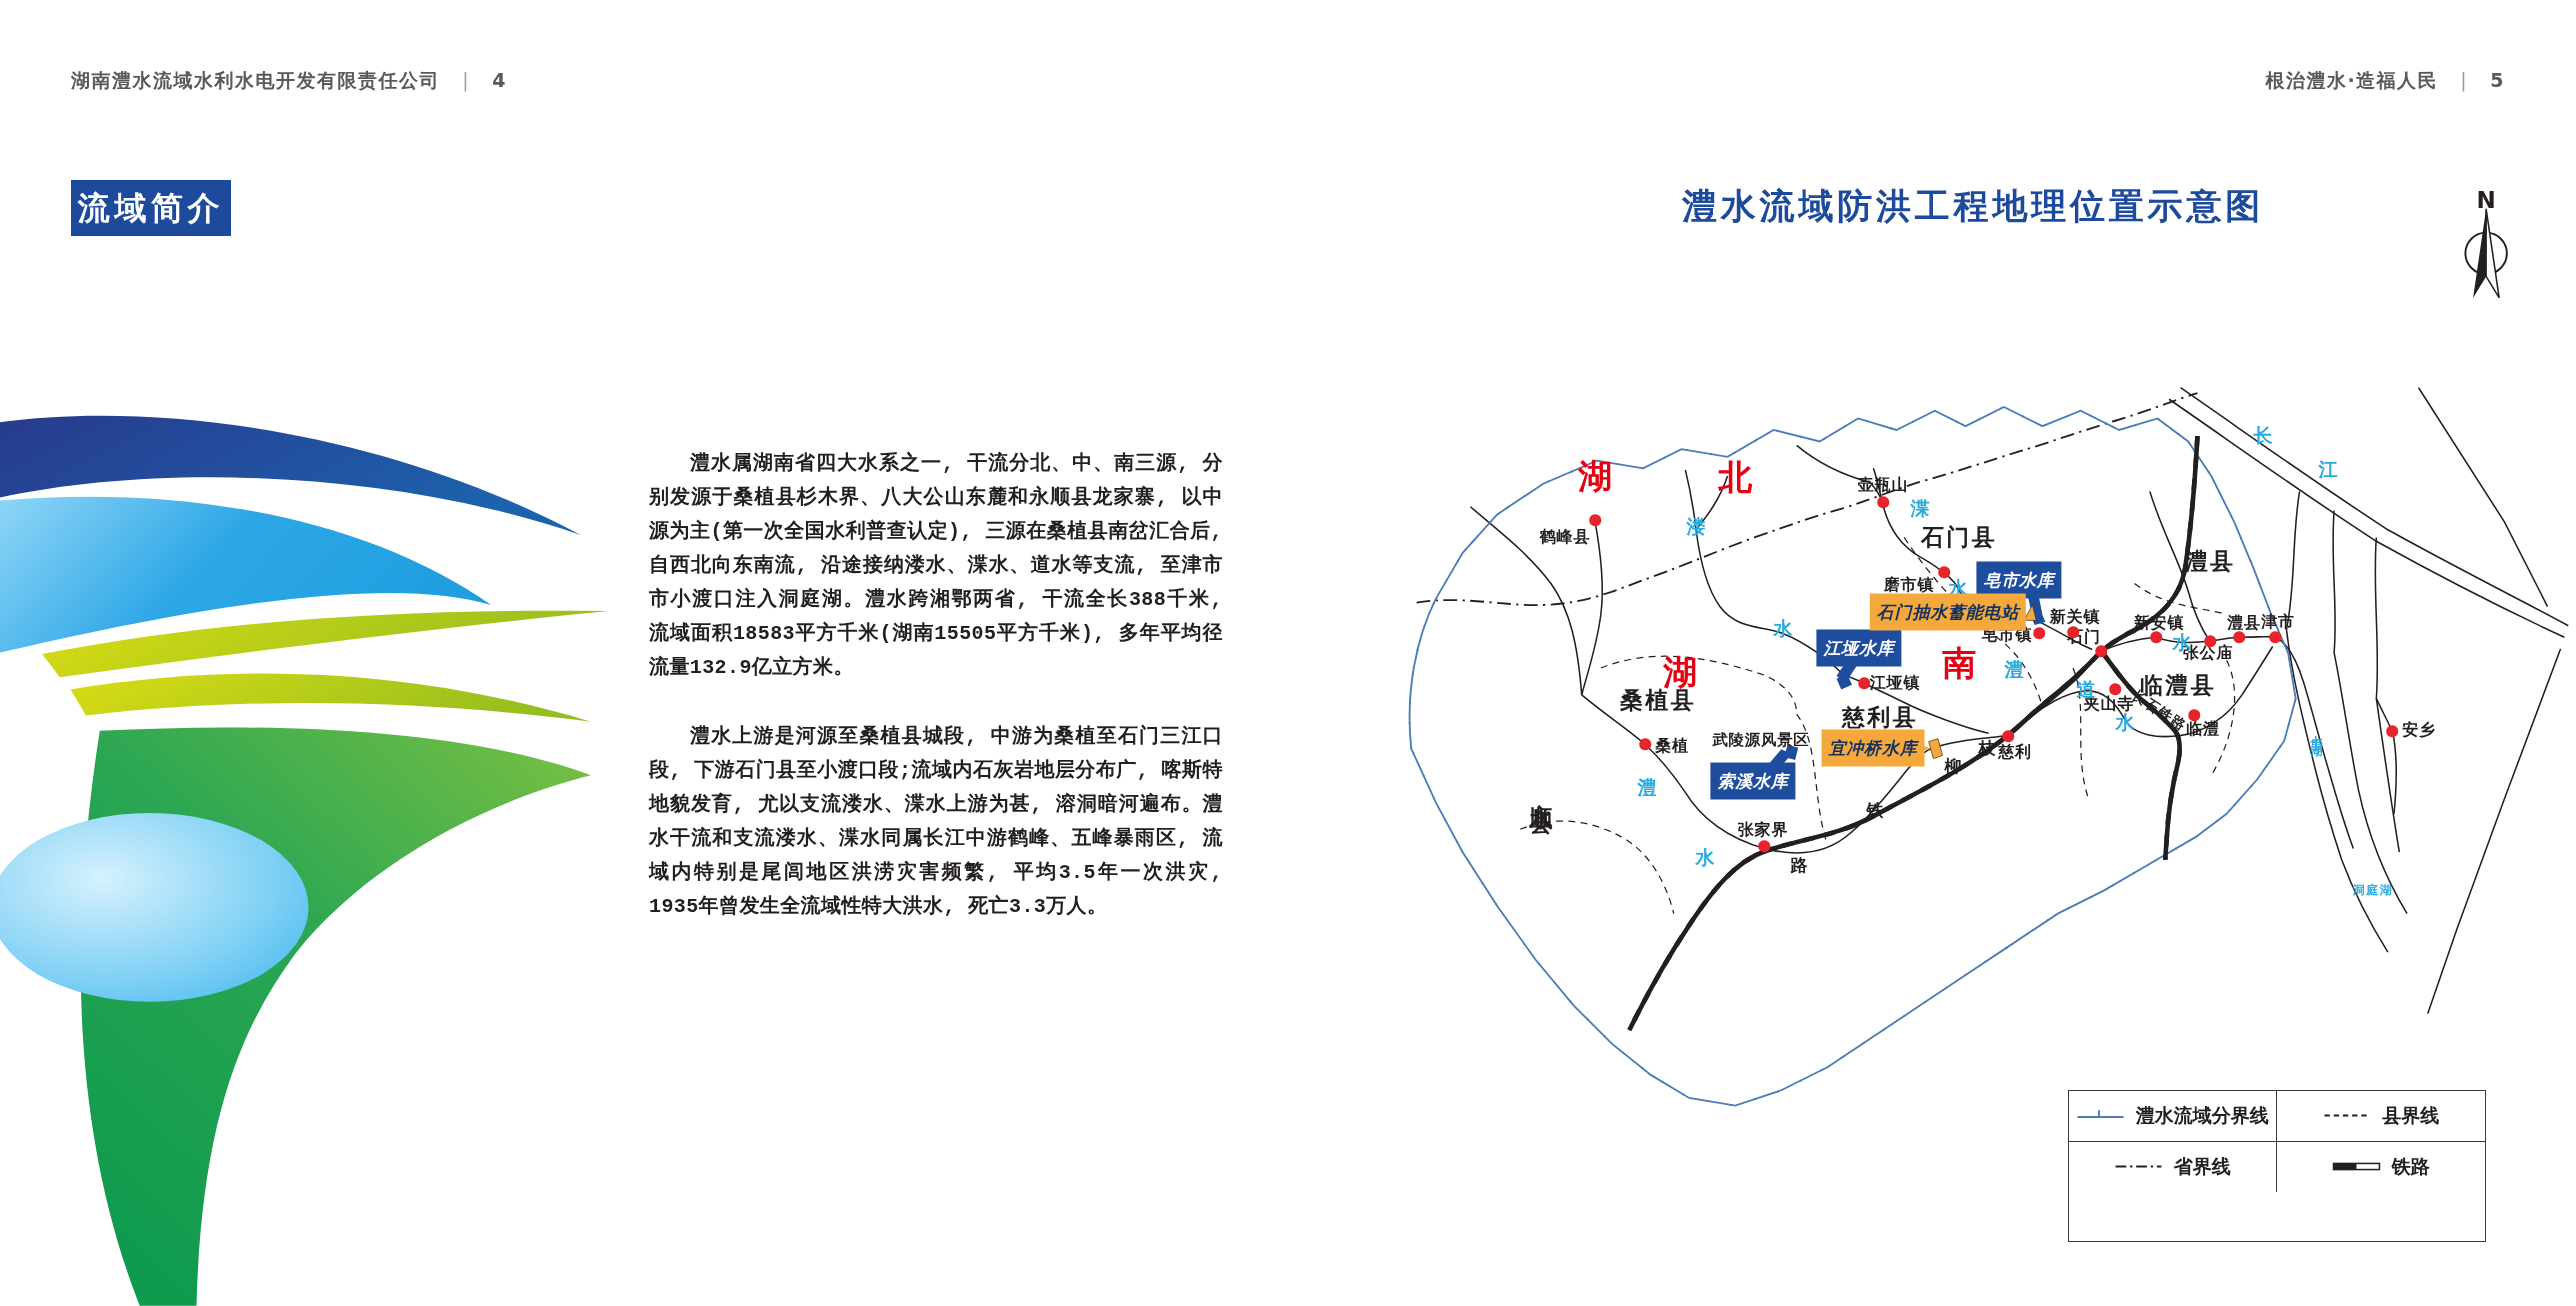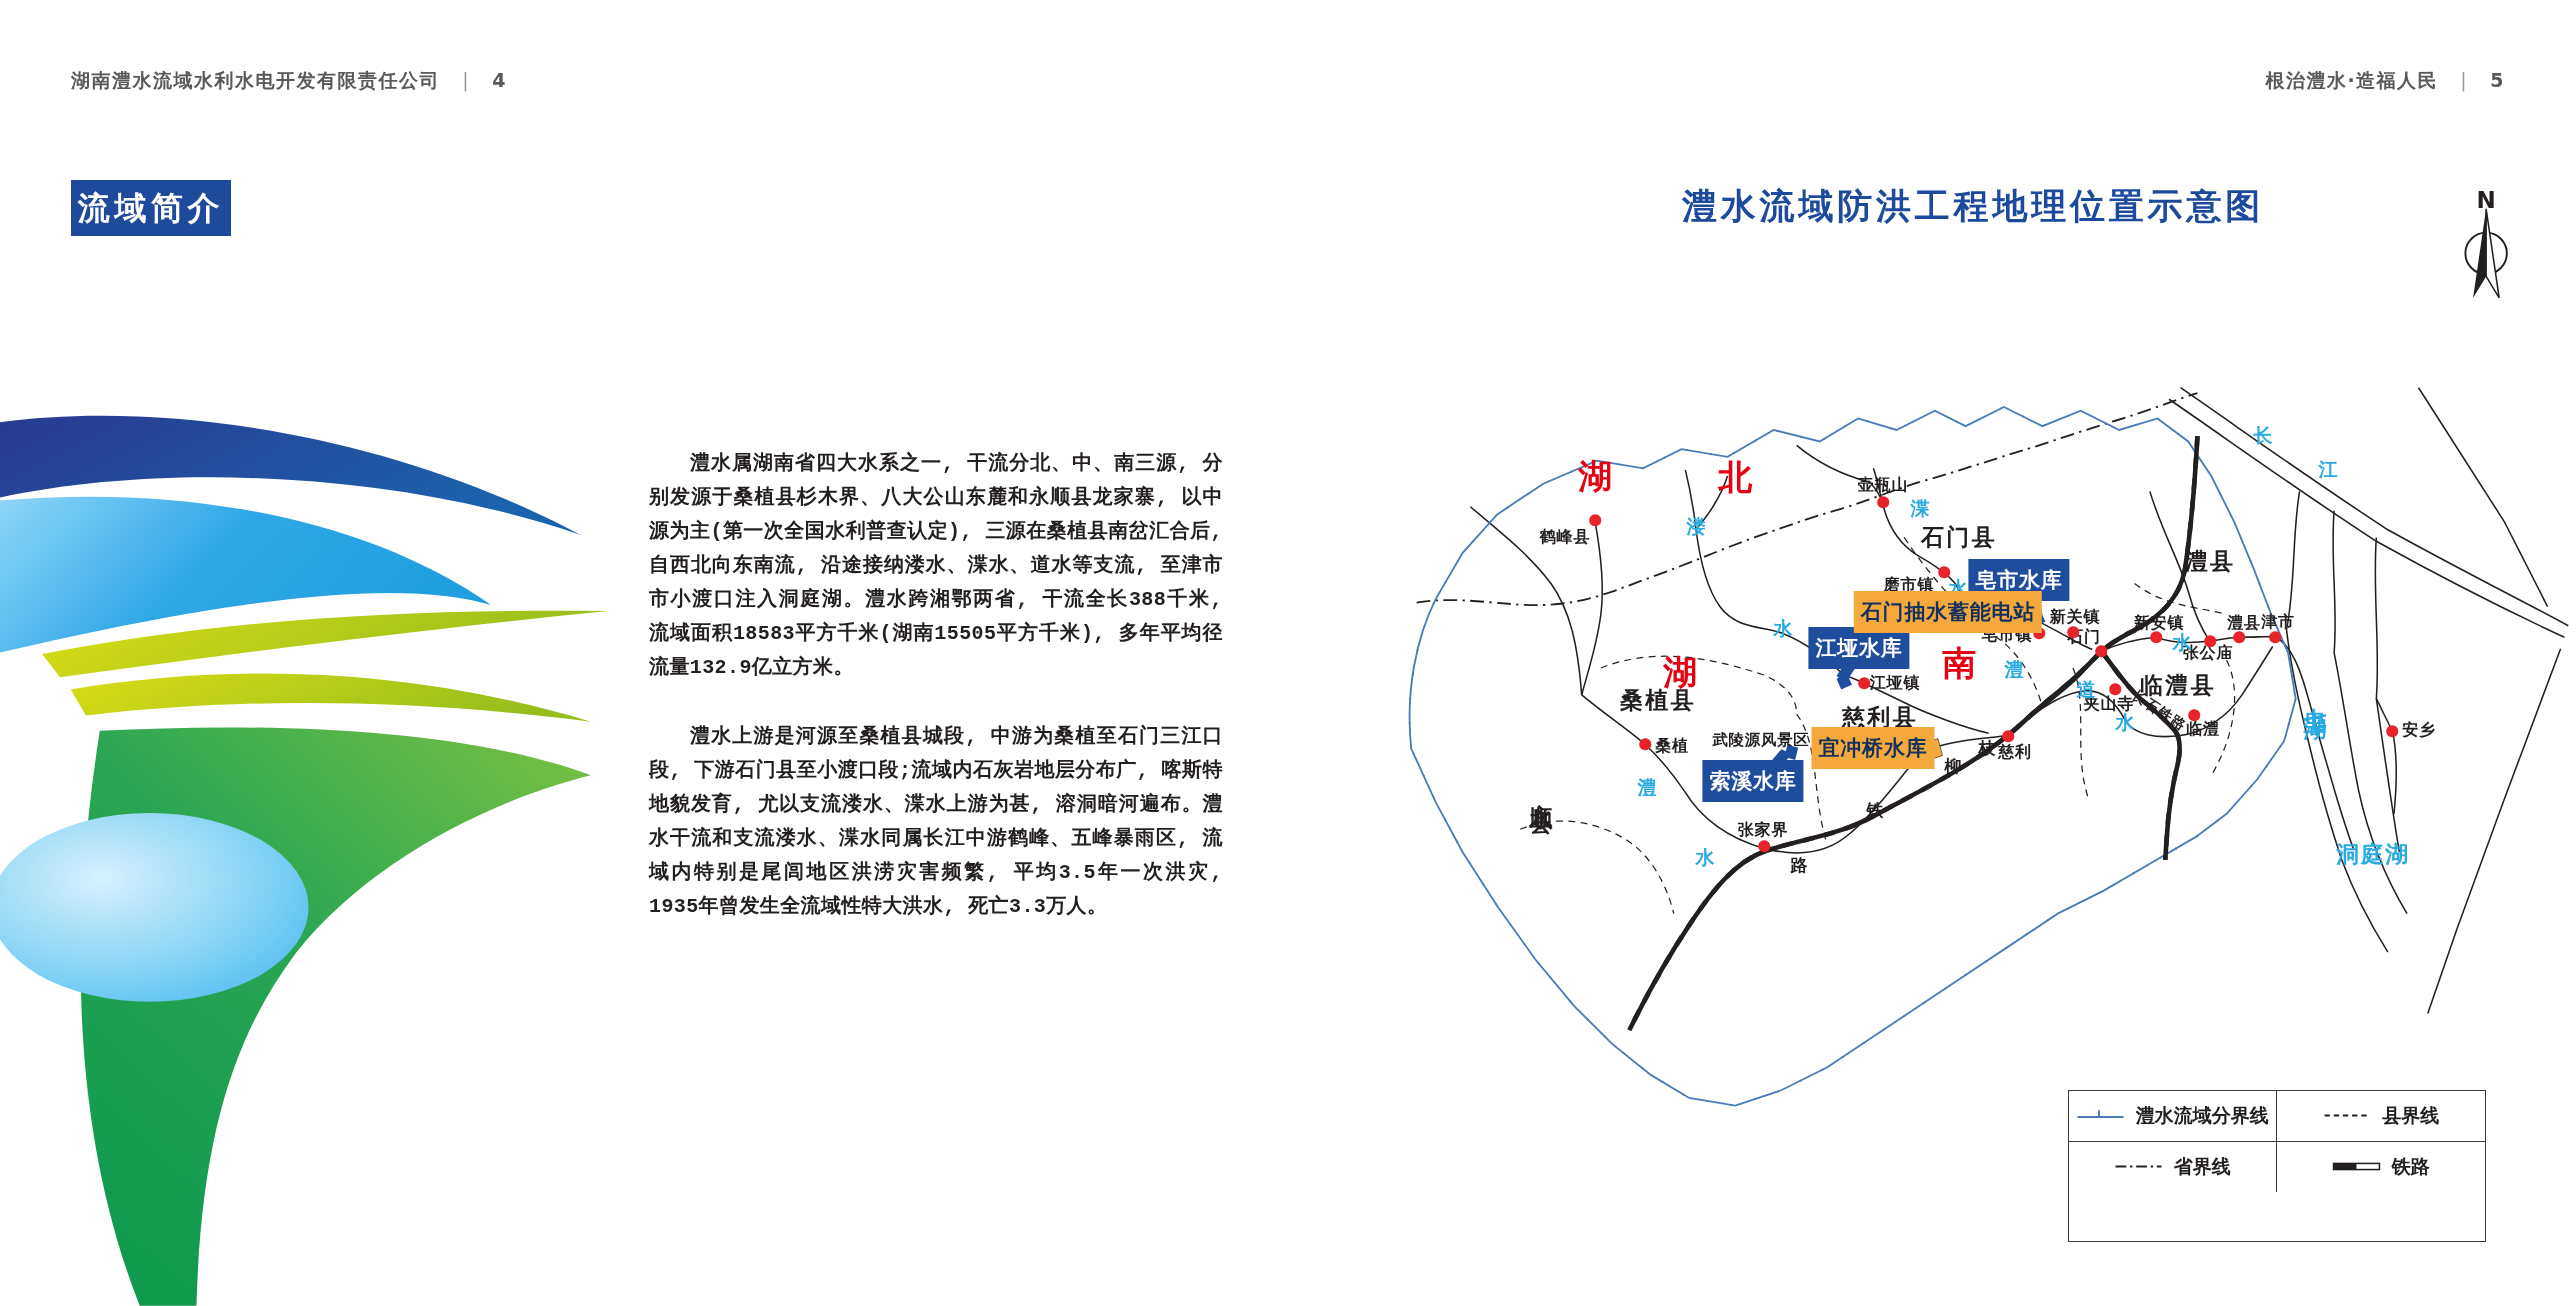--- a/index.html
+++ b/index.html
@@ -25,25 +25,25 @@
   
   .map-label{position:absolute;transform:translate(-50%,-50%);white-space:nowrap;font-weight:bold;color:#231f20;z-index:5;}
   .prov{font-size:34px;color:#e60012;letter-spacing:1.5px;}
   .county{font-size:23px;letter-spacing:2.3px;}
   .city{font-size:16px;letter-spacing:0.8px;}
   .dot{position:absolute;width:11.5px;height:11.5px;background:#e8232a;border-radius:50%;
        transform:translate(-50%,-50%);z-index:6;}
   .river{font-size:19px;color:#29abe2;}
   .rail-ch{font-size:17px;}
   .rail-diag{font-size:14px;letter-spacing:1.5px;transform:translate(-50%,-50%) rotate(33deg);}
-  .res{font-size:21px;padding:7px 7px;letter-spacing:0.8px;z-index:7;}
+  .res{font-size:17px;padding:7px 7px;letter-spacing:0.8px;z-index:7;font-style:italic;}
   .res.built{background:#1e4d9e;color:#ffffff;}
   .res.planned{background:#f5a93c;color:#13315f;}
   .scenic{font-size:15.4px;letter-spacing:0.8px;}
-  .lake{font-size:23px;color:#29abe2;letter-spacing:1.5px;}
+  .lake{font-size:12px;color:#29abe2;letter-spacing:1.5px;margin-top:36px;}
   .vert{writing-mode:vertical-rl;letter-spacing:4.6px;}
   
   #legend{position:absolute;left:2068px;top:1090px;width:416px;height:150px;border:1.5px solid #3a3a3c;
      color:#231f20;background:#fff;}
   #legend .lg-title{height:46px;line-height:46px;text-align:center;font-size:23px;font-weight:bold;
      border-bottom:1.5px solid #3a3a3c;letter-spacing:23px;text-indent:23px;}
   #legend .lg-grid{display:grid;grid-template-columns:1fr 1fr;grid-template-rows:1fr 1fr;height:101px;}
   #legend .lg-cell{display:flex;align-items:center;justify-content:center;gap:10.7px;
      border-right:1.5px solid #3a3a3c;border-bottom:1.5px solid #3a3a3c;}
   #legend .lg-cell:nth-child(2n){border-right:none;}

